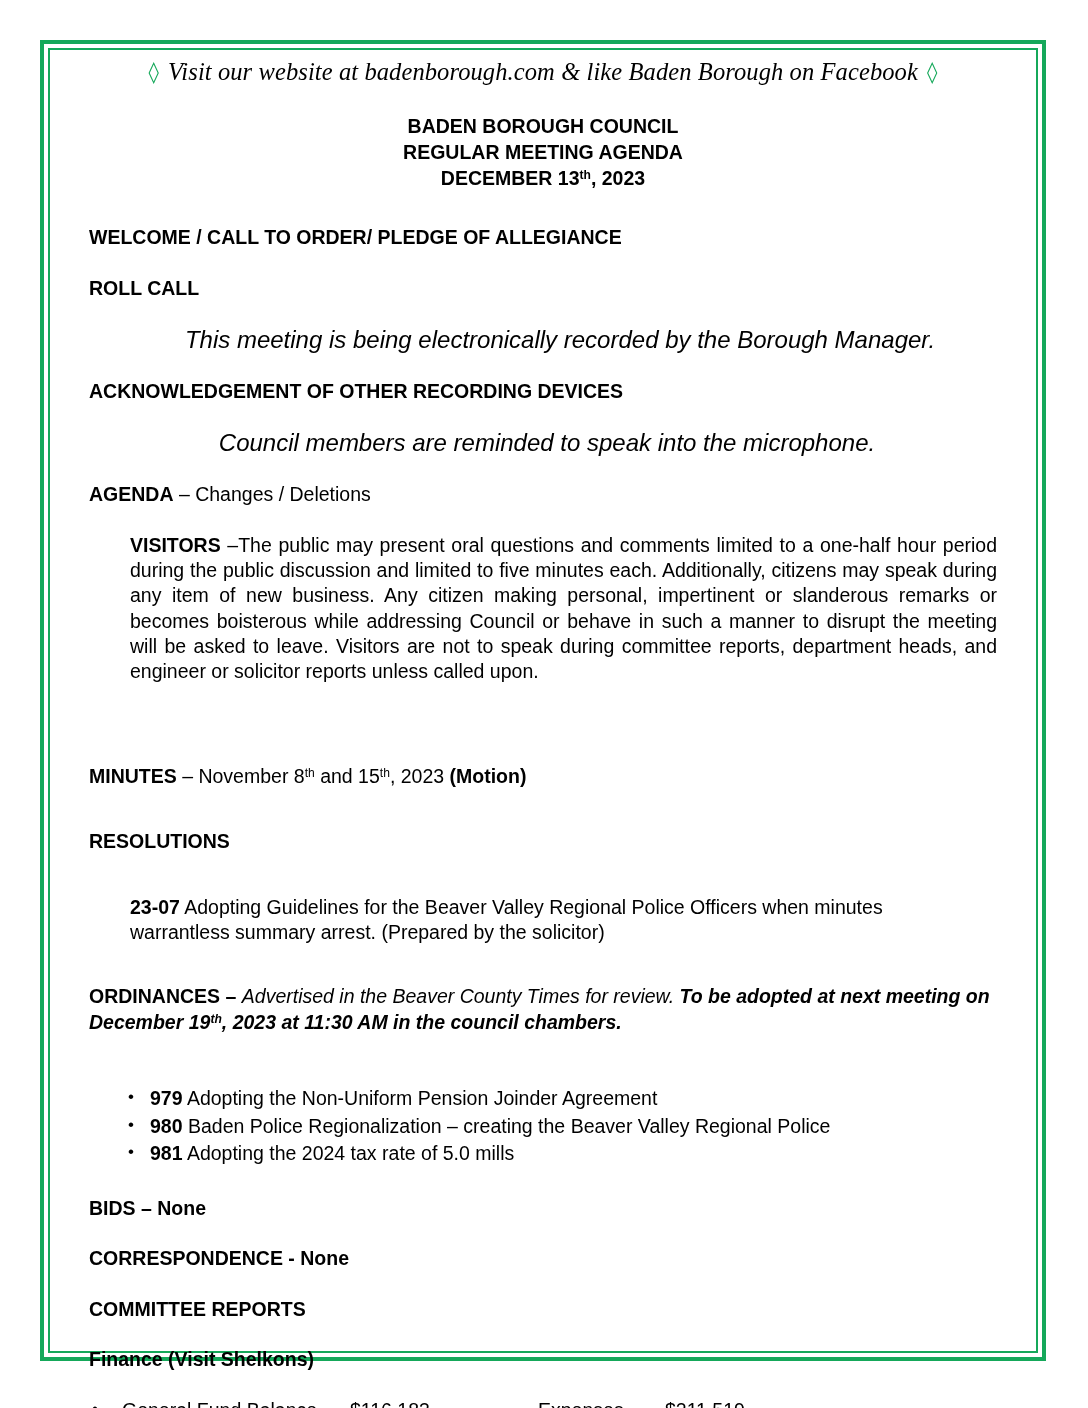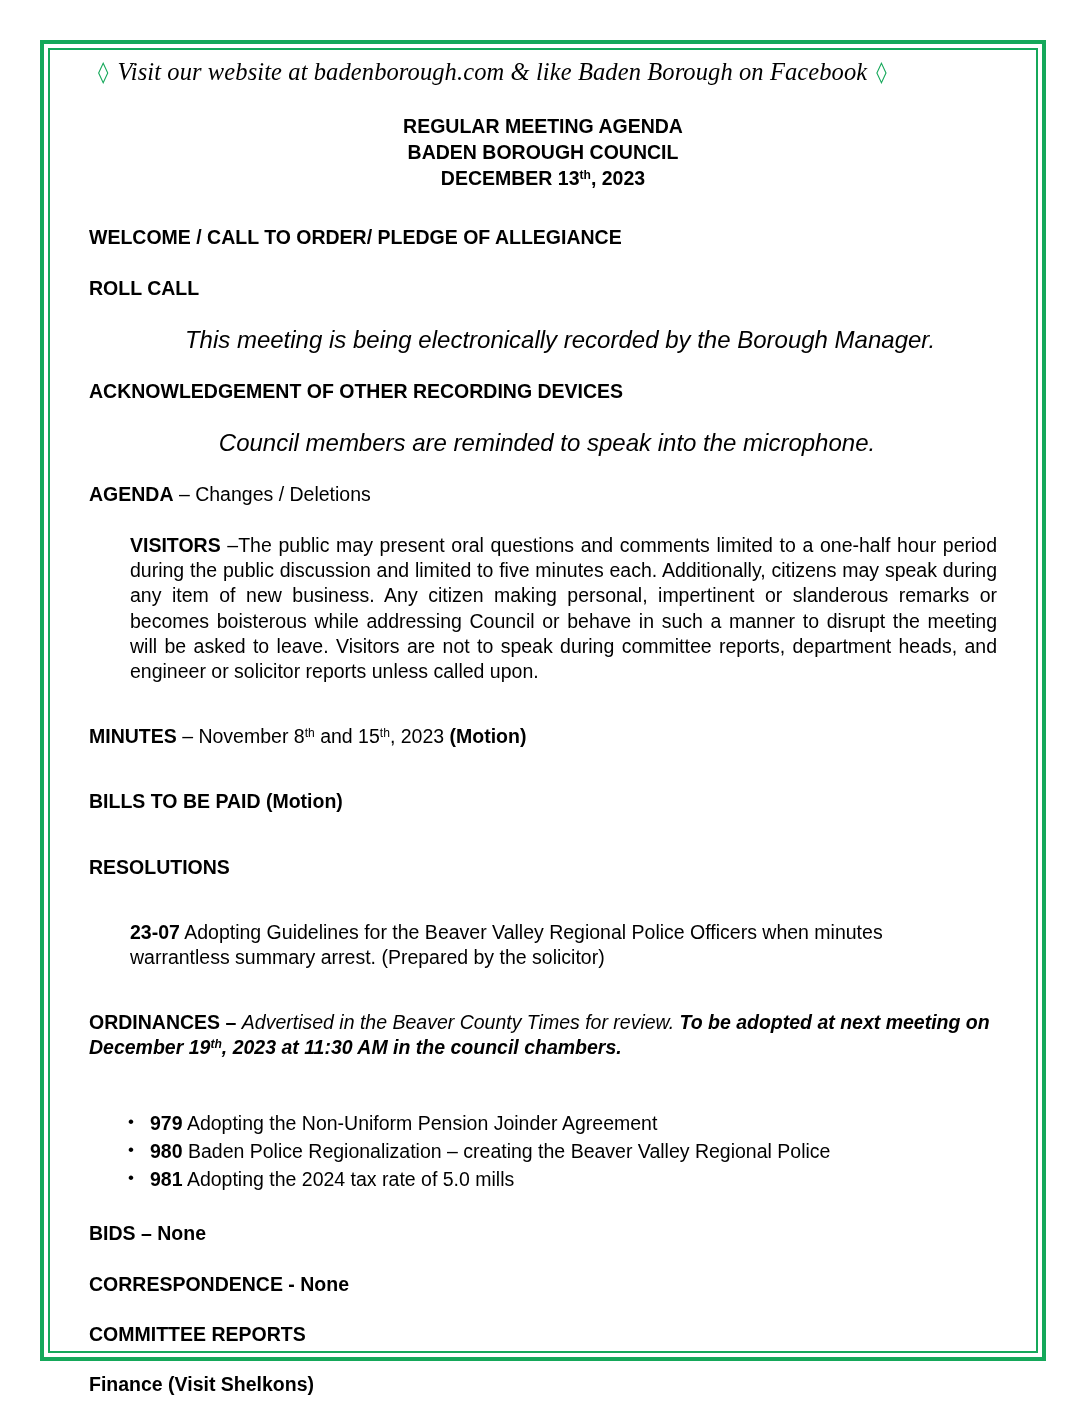--- a/index.html
+++ b/index.html
@@ -44,20 +44,21 @@
     top: 58px;
     width: 908px;
   }
 
   
   .banner {
     font-family: "Liberation Serif", serif;
     font-style: italic;
     font-size: 24.5px;
     line-height: 1.15;
+    text-align: center;
     white-space: nowrap;
     margin: 0 0 28px 0;
     letter-spacing: 0.1px;
   }
   .banner .lozenge {
     color: #15a85a;
     font-style: normal;
     font-size: 21px;
     vertical-align: 1px;
     display: inline-block;
@@ -74,21 +75,21 @@
     margin: 0 0 34px 0;
   }
   .title-block div { white-space: nowrap; }
 
   
   .sec {
     font-size: 19.5px;
     line-height: 1.30;
     margin: 0 0 25px 0;
   }
-  .sec.gap-lg { margin-bottom: 40px; }
+  .sec.gap-lg { margin-bottom: 40px; margin-top: 40px; }
 
   .b { font-weight: bold; }
   .i { font-style: italic; }
   .bi { font-weight: bold; font-style: italic; }
 
   sup {
     font-size: 0.62em;
     vertical-align: 0.52em;
     line-height: 0;
   }
@@ -151,22 +152,22 @@
   <div id="page-border-inner"></div>
 </div>
 
 <div id="content">
 
   <p class="banner">
     <span class="lozenge">◊</span><span>Visit our website at badenborough.com &amp; like Baden Borough on Facebook</span><span class="lozenge">◊</span>
   </p>
 
   <div class="title-block">
+    <div>BADEN BOROUGH COUNCIL</div>
     <div>REGULAR MEETING AGENDA</div>
-    <div>BADEN BOROUGH COUNCIL</div>
     <div><span>DECEMBER 13</span><sup>th</sup><span>, 2023</span></div>
   </div>
 
   <p class="sec b">WELCOME / CALL TO ORDER/ PLEDGE OF ALLEGIANCE</p>
 
   <p class="sec b">ROLL CALL</p>
 
   <p class="centerish indent-note-1">This meeting is being electronically recorded by the Borough Manager.</p>
 
   <p class="sec b">ACKNOWLEDGEMENT OF OTHER RECORDING DEVICES</p>
@@ -174,21 +175,20 @@
   <p class="centerish indent-note-2">Council members are reminded to speak into the microphone.</p>
 
   <p class="sec"><span class="b">AGENDA</span><span> – Changes / Deletions</span></p>
 
   <p class="sec justified"><span class="b">VISITORS</span><span> –The public may present oral questions and comments limited to a one-half hour period during the public discussion and limited to five minutes each.  Additionally, citizens may speak during any item of new business.  Any citizen making personal, impertinent or slanderous remarks or becomes boisterous while addressing Council or behave in such a manner to disrupt the meeting will be asked to leave.  Visitors are not to speak during committee reports, department heads, and engineer or solicitor reports unless called upon.</span></p>
 
   <div class="spacer-sm"></div>
 
   <p class="sec gap-lg"><span class="b">MINUTES</span><span> – November 8</span><sup>th</sup><span> and 15</span><sup>th</sup><span>, 2023 </span><span class="b">(Motion)</span></p>
 
-  <p class="sec b gap-lg">BILLS TO BE PAID  (Motion)</p>
 
   <p class="sec b gap-lg">RESOLUTIONS</p>
 
   <p class="sec justified"><span class="b">23-07</span><span> Adopting Guidelines for the Beaver Valley Regional Police Officers when minutes</span><span class="lastline">warrantless summary arrest. (Prepared by the solicitor)</span></p>
 
   <div class="spacer-sm"></div>
 
   <p class="sec"><span class="b">ORDINANCES – </span><span class="i">Advertised in the Beaver County Times for review. </span><span class="bi">To be adopted at next meeting on December 19</span><sup class="bi">th</sup><span class="bi">, 2023 at 11:30 AM in the council chambers.</span></p>
 
   <div class="spacer-sm"></div>

